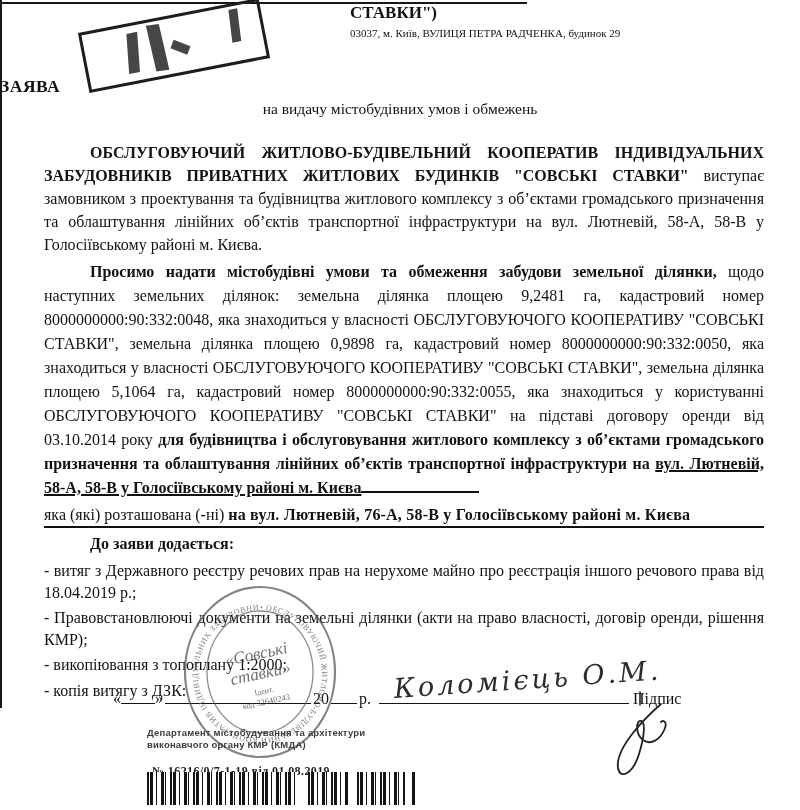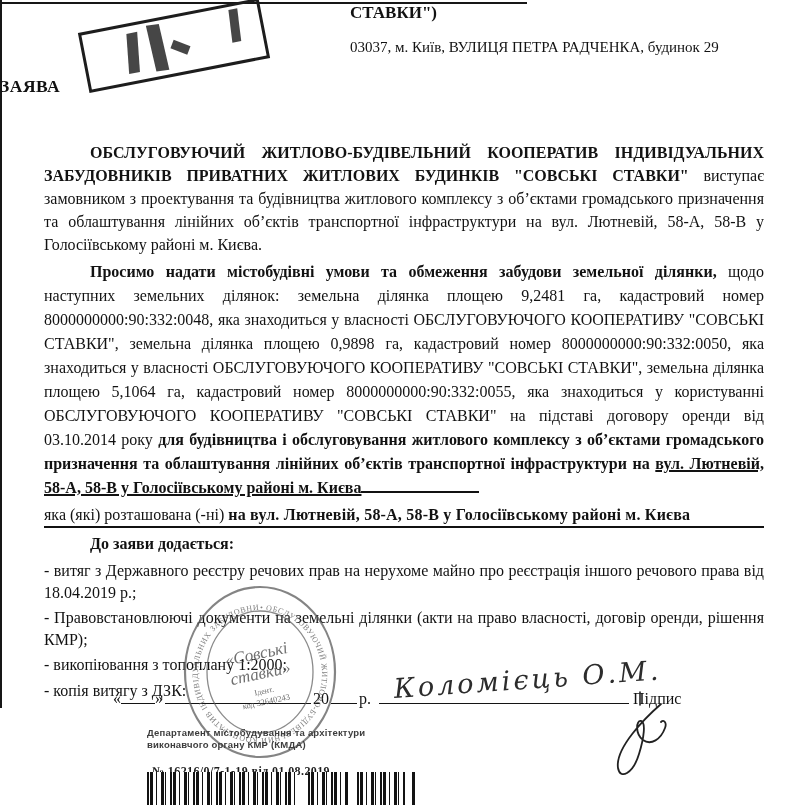--- a/index.html
+++ b/index.html
@@ -14,21 +14,21 @@
   .rect-stamp { position:absolute; left:82px; top:15px; width:178px; height:55px;
                 border:3px solid #1d1d1d; transform:rotate(-11deg); }
   .rect-stamp .sm { position:absolute; background:#262626; opacity:.85; }
   .sm1 { left:42px; top:7px;  width:11px; height:40px; transform:skewX(-7deg); }
   .sm2 { left:66px; top:3px;  width:13px; height:47px; transform:skewX(5deg) rotate(3deg); }
   .sm3 { left:86px; top:26px; width:18px; height:9px;  transform:rotate(32deg); opacity:.7; }
   .sm4 { left:148px; top:3px; width:9px;  height:33px; opacity:.55; transform:skewX(-4deg); }
 
   .header-right { position:absolute; left:350px; top:3px; }
   .header-right .org  { font-weight:bold; font-size:17px; }
-  .header-right .addr { font-size:15px; margin-top:16px; }
+  .header-right .addr { font-size:11px; margin-top:4px; }
 
   .title    { position:absolute; top:76px; left:0; width:100%; text-align:left;
               font-weight:bold; font-size:17.5px; letter-spacing:.5px; }
   .subtitle { position:absolute; top:100px; left:0; width:100%; text-align:center; font-size:15.5px; }
 
   .body { position:absolute; left:40px; top:137px; width:728px; font-size:16px; }
   .body p { margin:4px; text-align:justify; }
   .p1 { line-height:23px; text-indent:46px; margin-bottom:13px; }
   .p2 { line-height:24px; text-indent:46px; }
   .u  { text-decoration:underline; text-decoration-thickness:1.5px; }
@@ -87,28 +87,29 @@
     <div class="sm sm3"></div>
     <div class="sm sm4"></div>
   </div>
 
   <div class="header-right">
     <div class="org">СТАВКИ")</div>
     <div class="addr">03037, м. Київ, ВУЛИЦЯ ПЕТРА РАДЧЕНКА, будинок 29</div>
   </div>
 
   <div class="title">ЗАЯВА</div>
+  <div class="subtitle">на видачу містобудівних умов і обмежень</div>
 
   <div class="body">
     <p class="p1"><b>ОБСЛУГОВУЮЧИЙ ЖИТЛОВО-БУДІВЕЛЬНИЙ КООПЕРАТИВ ІНДИВІДУАЛЬНИХ ЗАБУДОВНИКІВ ПРИВАТНИХ ЖИТЛОВИХ БУДИНКІВ "СОВСЬКІ СТАВКИ"</b><span> виступає замовником з проектування та будівництва житлового комплексу з об’єктами громадського призначення та облаштування лінійних об’єктів транспортної інфраструктури на вул. Лютневій, 58-А, 58-В у Голосіївському районі м. Києва.</span></p>
 
     <p class="p2"><b>Просимо надати містобудівні умови та обмеження забудови  земельної ділянки,</b><span> щодо наступних земельних ділянок: земельна ділянка площею 9,2481 га, кадастровий номер 8000000000:90:332:0048, яка знаходиться у власності ОБСЛУГОВУЮЧОГО КООПЕРАТИВУ "СОВСЬКІ СТАВКИ", земельна ділянка площею 0,9898 га, кадастровий номер 8000000000:90:332:0050, яка знаходиться у власності ОБСЛУГОВУЮЧОГО КООПЕРАТИВУ "СОВСЬКІ СТАВКИ", земельна ділянка площею 5,1064 га, кадастровий номер 8000000000:90:332:0055, яка знаходиться у користуванні ОБСЛУГОВУЮЧОГО КООПЕРАТИВУ "СОВСЬКІ СТАВКИ" на підставі договору оренди від 03.10.2014 року </span><b>для будівництва і обслуговування житлового комплексу з об’єктами громадського призначення та облаштування лінійних об’єктів транспортної інфраструктури на </b><b class="u">вул. Лютневій, 58-А, 58-В у Голосіївському районі м. Києва</b><span class="tail-line"></span></p>
 
 
-    <p class="location-line"><span>яка (які) розташована (-ні) </span><b>на вул. Лютневій, 58-А, 58-В у Голосіївському районі м. Києва</b></p>
+    <p class="location-line"><span>яка (які) розташована (-ні) </span><b>на вул. Лютневій, 76-А, 58-В у Голосіївському районі м. Києва</b></p>
 
 
     <p class="attach-intro">До заяви додається:</p>
     <p class="attach-item">- витяг з Державного реєстру речових прав на нерухоме майно про реєстрація іншого речового права від 18.04.2019 р.;</p>
     <p class="attach-item">- Правовстановлюючі документи на земельні ділянки (акти на право власності, договір оренди, рішення КМР);</p>
     <p class="attach-item">- викопіювання з топоплану 1:2000;</p>
     <p class="attach-item">- копія витягу з ДЗК:</p>
   </div>
 
   <div class="sig-row">

